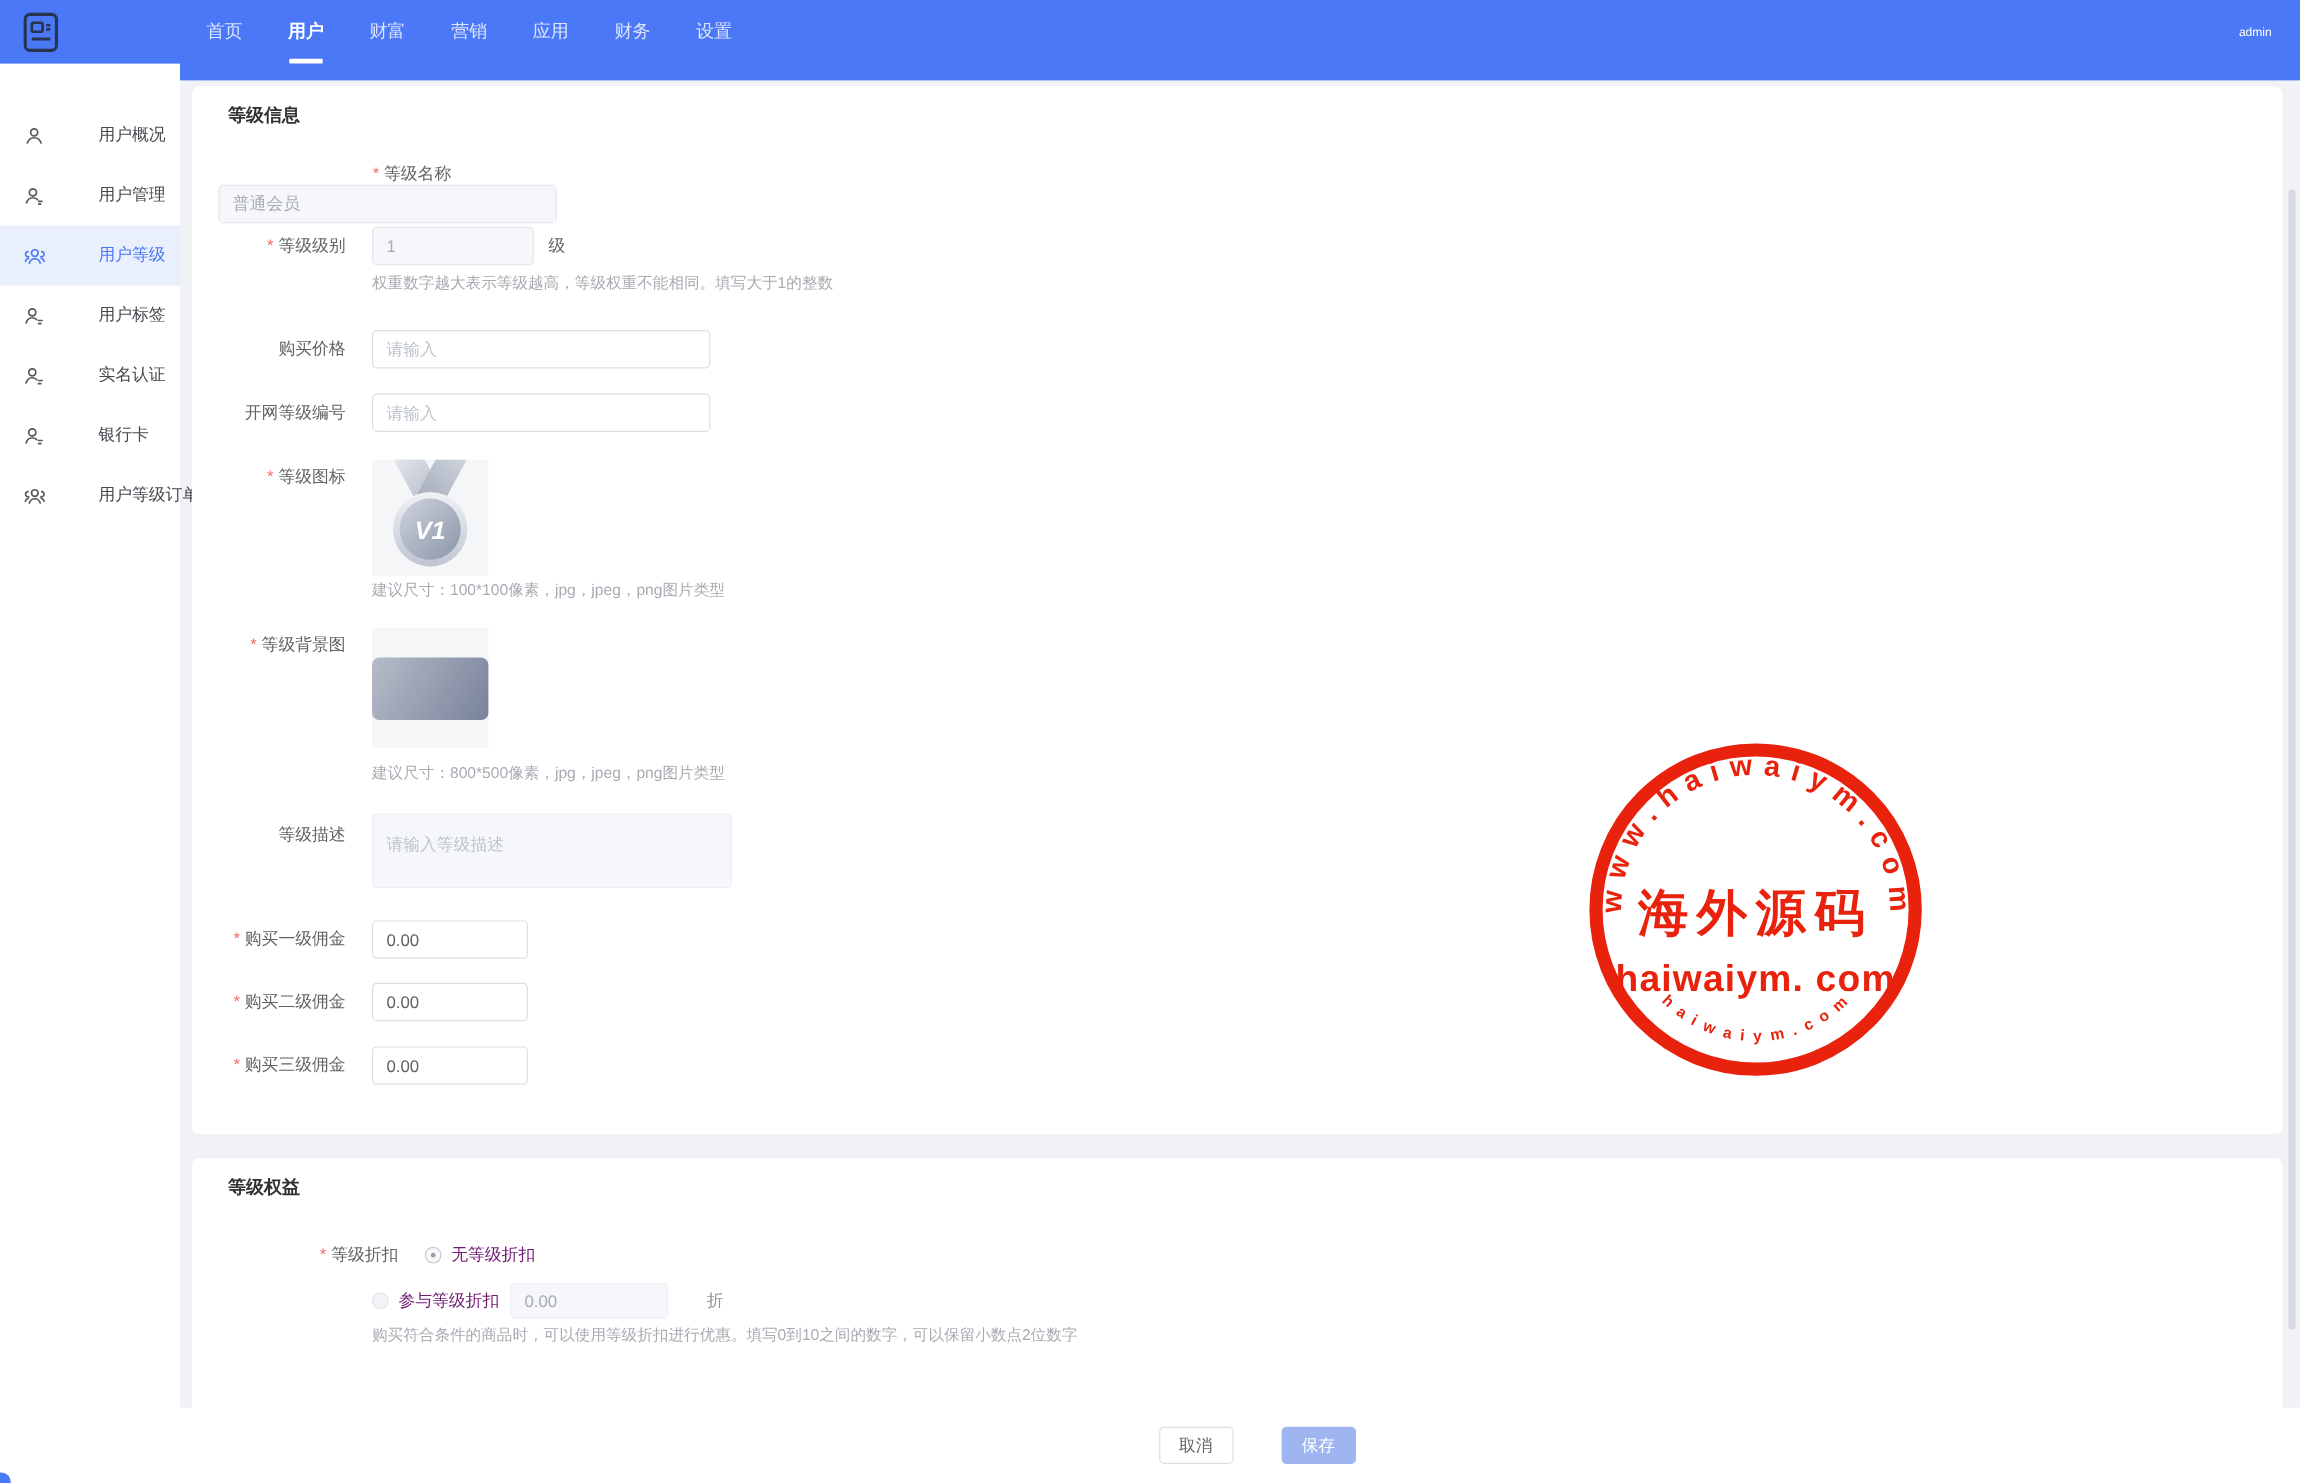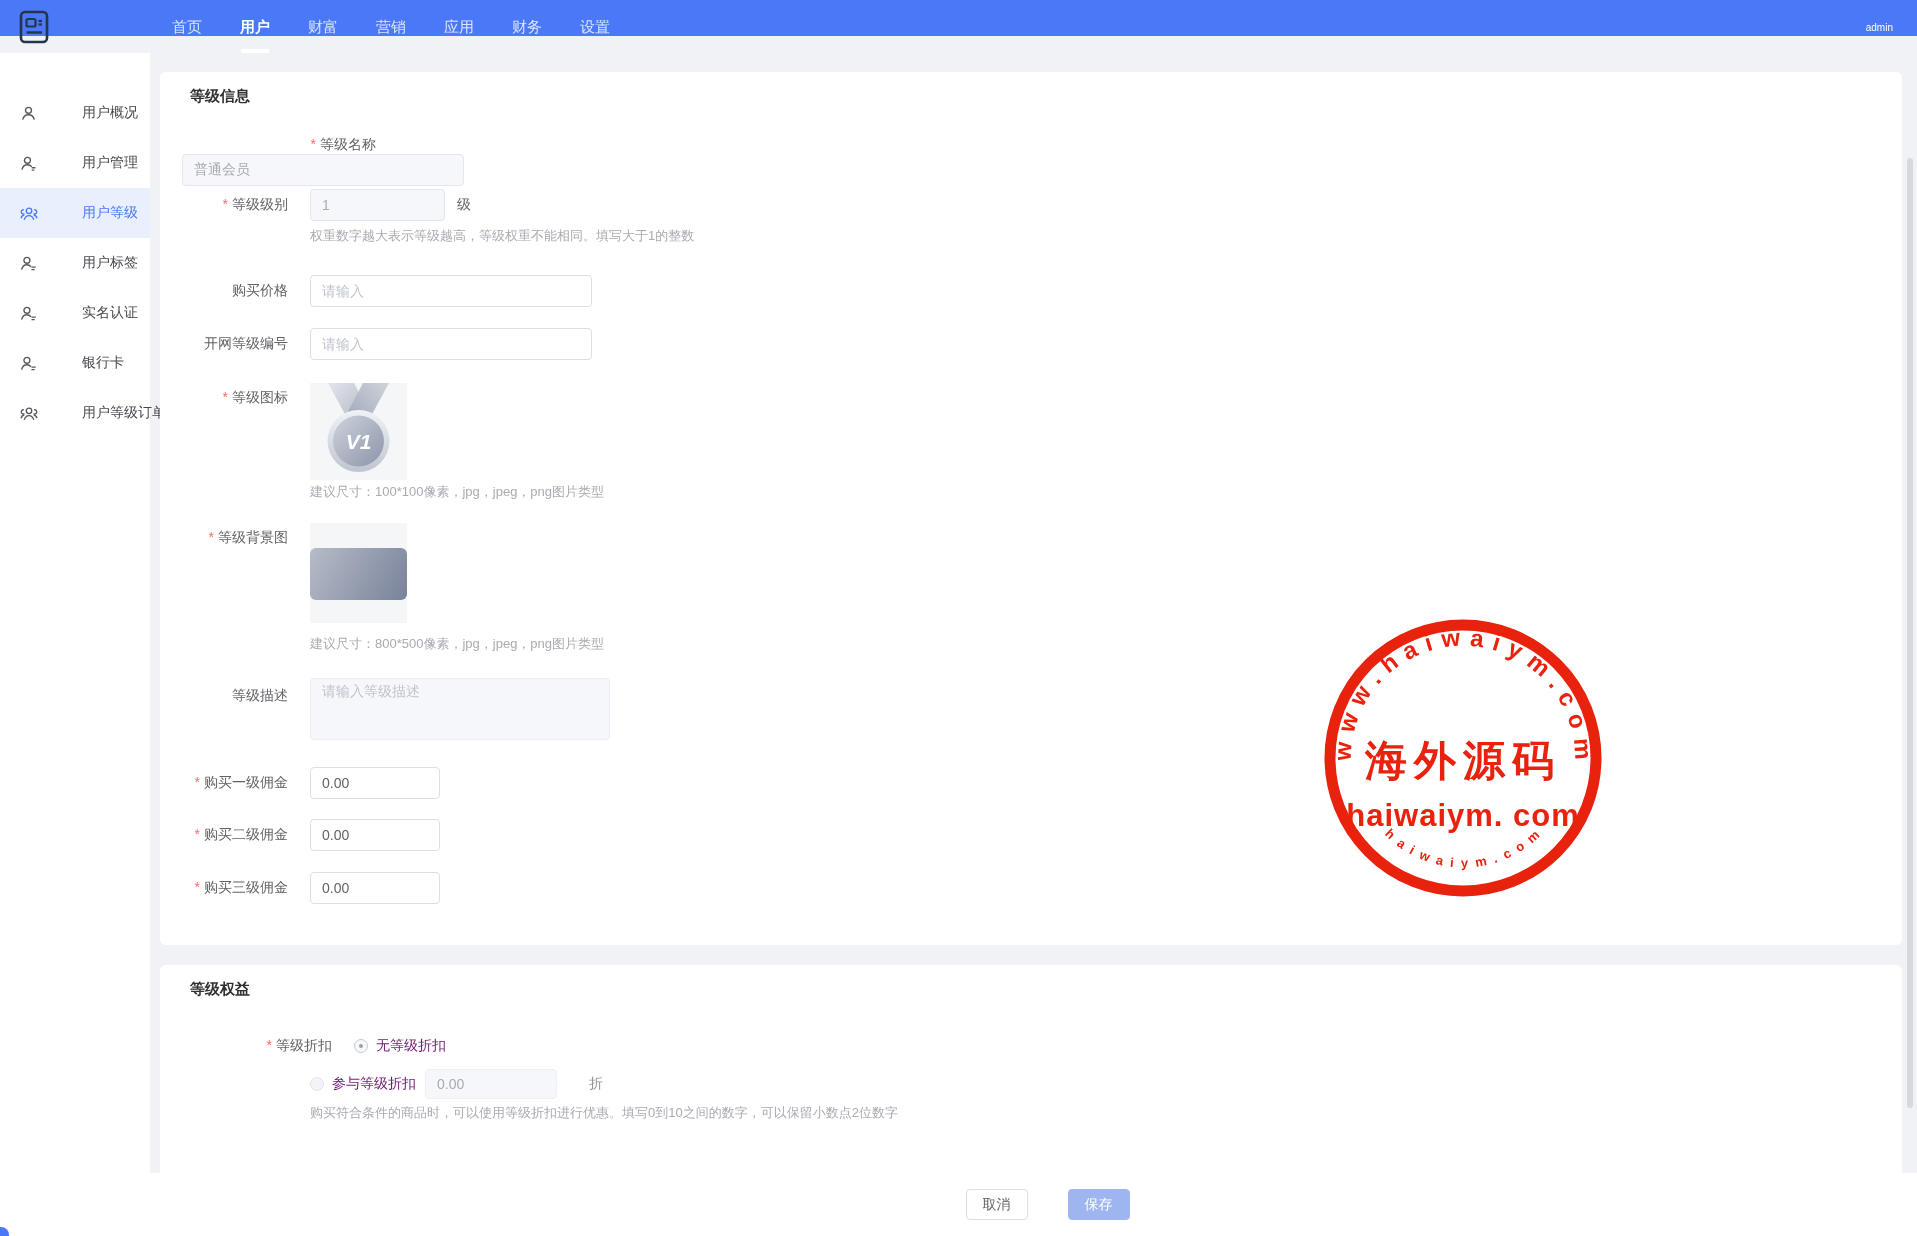--- a/index.html
+++ b/index.html
@@ -4,21 +4,21 @@
 <style>
   * { margin:0; padding:0; box-sizing:border-box; }
   html,body { width:1917px; height:1236px; }
   body {
     position:relative; overflow:hidden;
     background:#f0f2f5;
     font-family:"Liberation Sans","DejaVu Sans",sans-serif;
     font-size:14px; color:#606266;
   }
   
-  .navbar { position:absolute; left:0; top:0; width:1917px; height:36px; background:#4a78f6; display:flex; align-items:center; }
+  .navbar { position:absolute; left:0; top:0; width:1917px; height:67px; background:#4a78f6; display:flex; align-items:center; }
   .logo-box { position:absolute; left:15px; top:9px; width:38px; height:36px; display:flex; align-items:center; justify-content:center; }
   .nav-menu { position:absolute; left:172px; top:0; height:53px; display:flex; gap:38px; align-items:center; }
   .nav-item { position:relative; height:53px; line-height:53px; color:#dbe5ff; font-size:15px; cursor:pointer; }
   .nav-item.active { color:#ffffff; font-weight:bold; }
   .nav-item.active::after { content:""; position:absolute; left:50%; transform:translateX(-50%); bottom:0; width:28px; height:4px; background:#ffffff; border-radius:1px; }
   .nav-user { position:absolute; right:24px; top:1px; height:53px; line-height:53px; color:#ffffff; font-size:10px; cursor:pointer; }
   
   .sidebar { position:absolute; left:0; top:53px; width:150px; height:1183px; background:#ffffff; padding-top:35px; }
   .side-item { height:50px; display:flex; align-items:center; padding-left:20px; color:#45484f; cursor:pointer;gap:33px; }
   .side-item .side-icon { width:18px; height:18px; margin-right:11px; display:flex; align-items:center; color:#55585f; }
@@ -36,21 +36,21 @@
   .flabel { width:128px; text-align:right; font-size:14px; color:#606266; flex-shrink:0; }
   .flabel .star { color:#f56c6c; margin-right:4px; }
   .fctrl { margin-left:22px; }
   .finput { height:32px; border-radius:4px; font-size:14px; padding:0 11px; outline:none; font-family:inherit; }
   .finput.disabled { background:#f5f7fa; border:1px solid #e3e6ec; color:#a8abb2; }
   .finput.normal { background:#ffffff; border:1px solid #dcdfe6; color:#606266; }
   input::placeholder, textarea::placeholder { color:#bfc4cd; }
   .unit { margin-left:12px; color:#606266; }
   .help-text { position:absolute; font-size:13px; color:#a8abb2; line-height:16px; white-space:nowrap; }
   .img-box { width:97px; background:#f5f6f8; position:relative; }
-  .ftextarea { width:300px; height:62px; background:#f5f7fa; border:1px solid #eceef3; border-radius:4px; resize:none; padding:4px 11px; font-size:14px; font-family:inherit; color:#a8abb2; }
+  .ftextarea { width:300px; height:62px; background:#f5f7fa; border:1px solid #eceef3; border-radius:4px; resize:none; padding:16px 11px; font-size:14px; font-family:inherit; color:#a8abb2; }
   
   .radio-row { position:absolute; display:flex; align-items:center; }
   .radio { width:14px; height:14px; border-radius:50%; position:relative; flex-shrink:0; }
   .radio.checked { border:1px solid #c6cad2; background:#f7f8fa; }
   .radio.checked::after { content:""; position:absolute; left:4px; top:4px; width:4px; height:4px; border-radius:50%; background:#9ba0a8; }
   .radio.unchecked { border:1px solid #e0e3e9; background:#f3f4f7; }
   .radio-label { margin-left:8px; color:#701a75; font-size:14px; }
   
   .footer { position:absolute; left:150px; top:1173px; width:1767px; height:63px; background:#ffffff; display:flex; justify-content:center; align-items:flex-start; padding-top:16px; gap:12px; }
   .btn { height:31px; padding:0 16px; border-radius:4px; font-size:14px; display:flex; align-items:center; cursor:pointer; font-family:inherit;margin-left:28px; }

